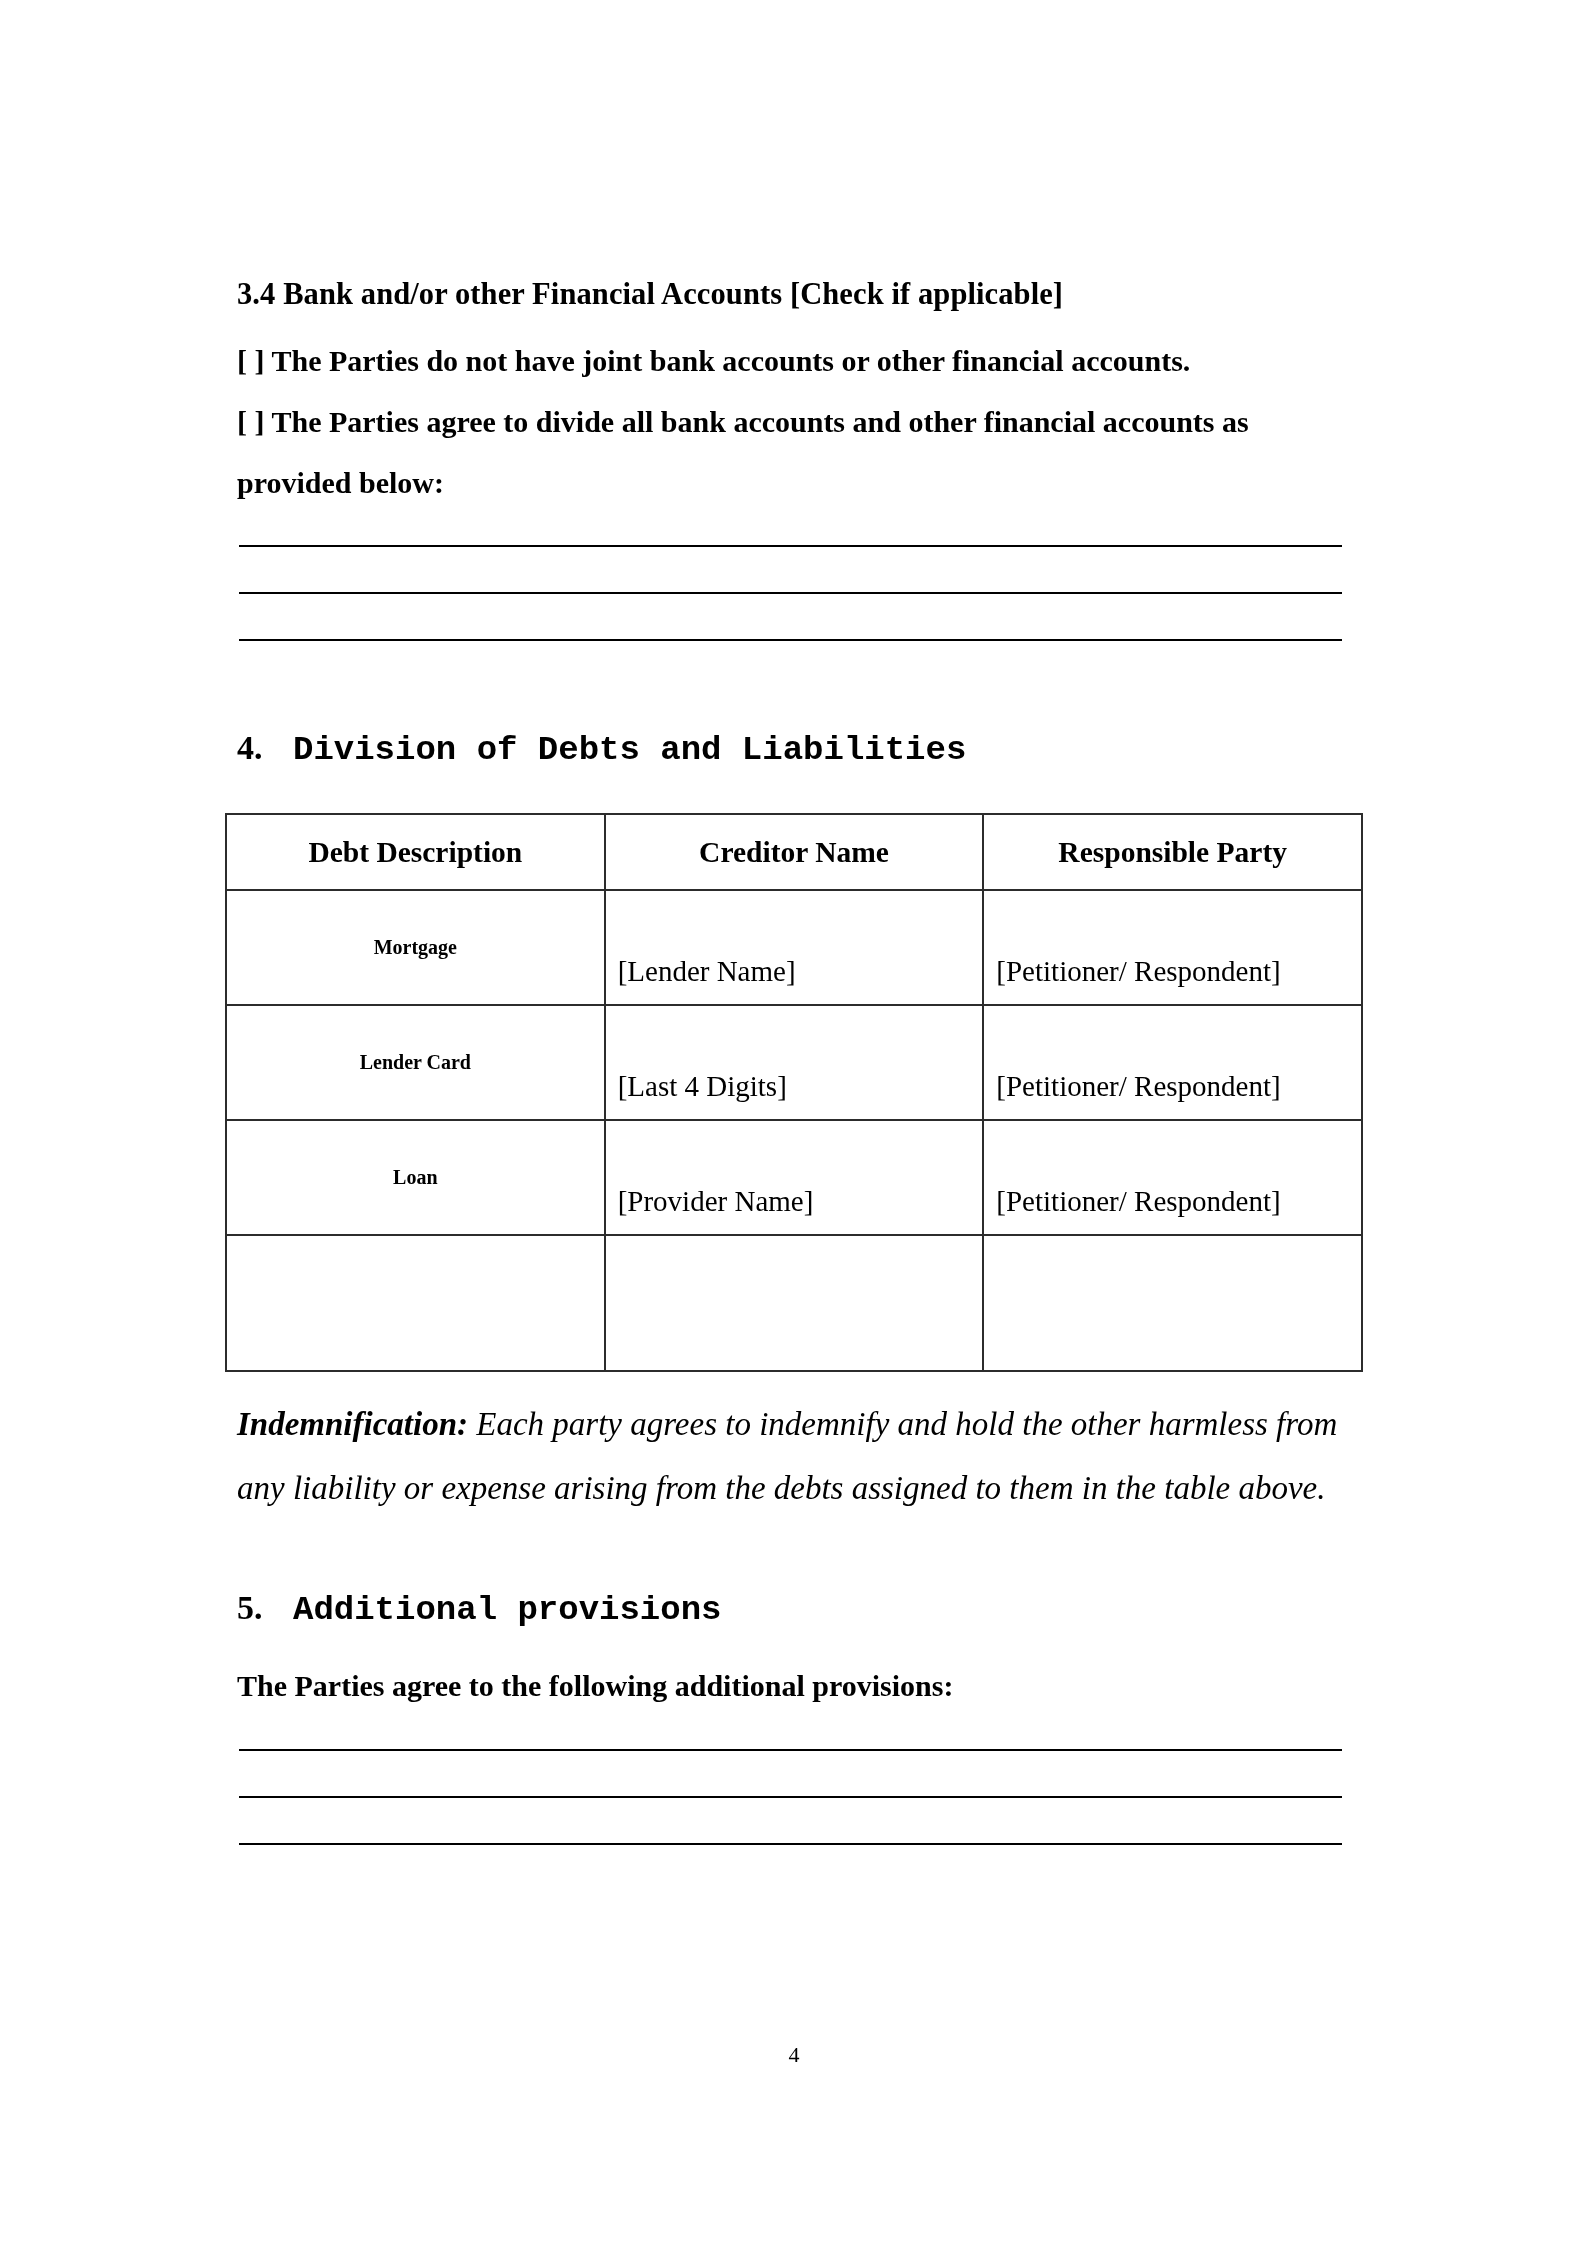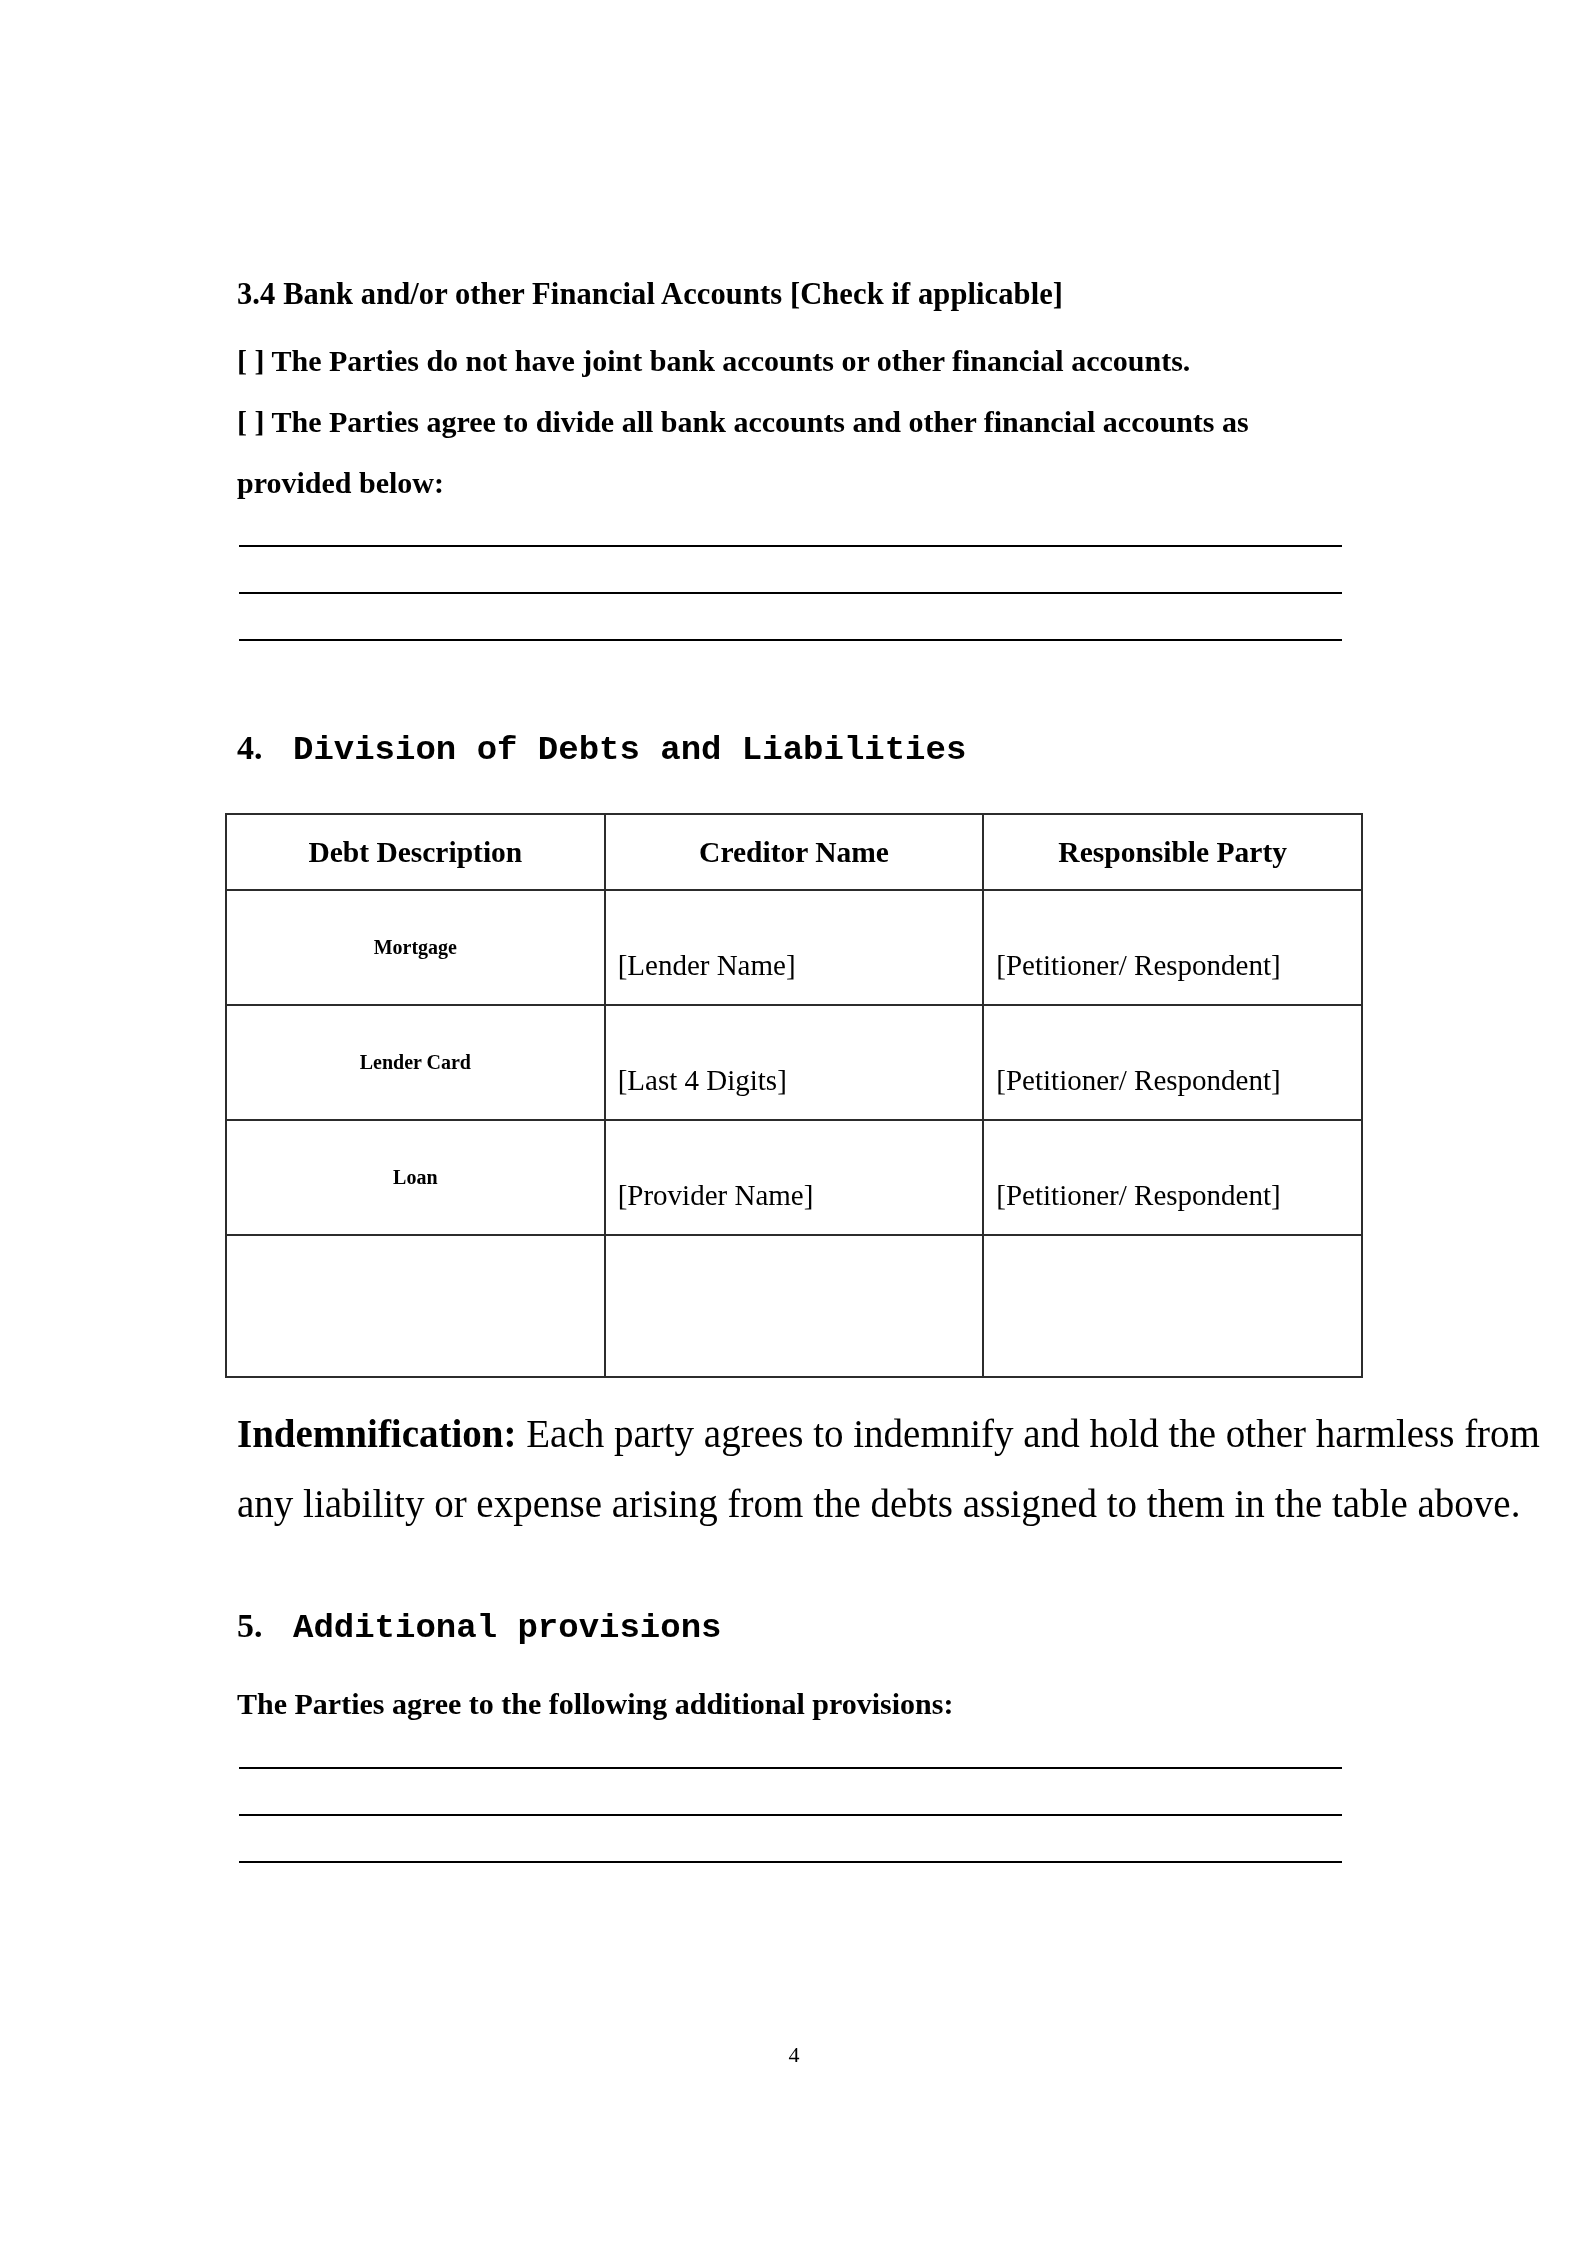--- a/index.html
+++ b/index.html
@@ -98,41 +98,42 @@
   .debt-table td.first-col {
     height: 97px;
     font-weight: bold;
     text-align: center;
     vertical-align: middle;
     font-size: 20px;
   }
   .debt-table td.ph-col {
     vertical-align: bottom;
     text-align: left;
-    padding: 0 0 22px 12px;
+    padding: 0 0 16px 12px;
     font-weight: normal;
     white-space: nowrap;
   }
   .debt-table tr.empty-row td {
     height: 118px;
   }
 
   
   .gap-after-rules   { height: 88px; }
   .gap-after-heading4{ height: 44px; }
   .gap-after-table   { height: 36px; }
   .gap-after-indem   { height: 84px; }
   .gap-after-heading5{ height: 42px; }
   .gap-before-rules2 { height: 48px; }
 
   .indem-para {
-    font-size: 39px;
+    font-size: 33px;
     line-height: 1.0;
     margin: 0;
     white-space: nowrap;
+    font-style: italic;
   }
   .indem-para b { font-weight: bold; }
 
   .page-number {
     position: absolute;
     left: 0;
     right: 0;
     top: 2042px;
     text-align: center;
     font-size: 22px;

